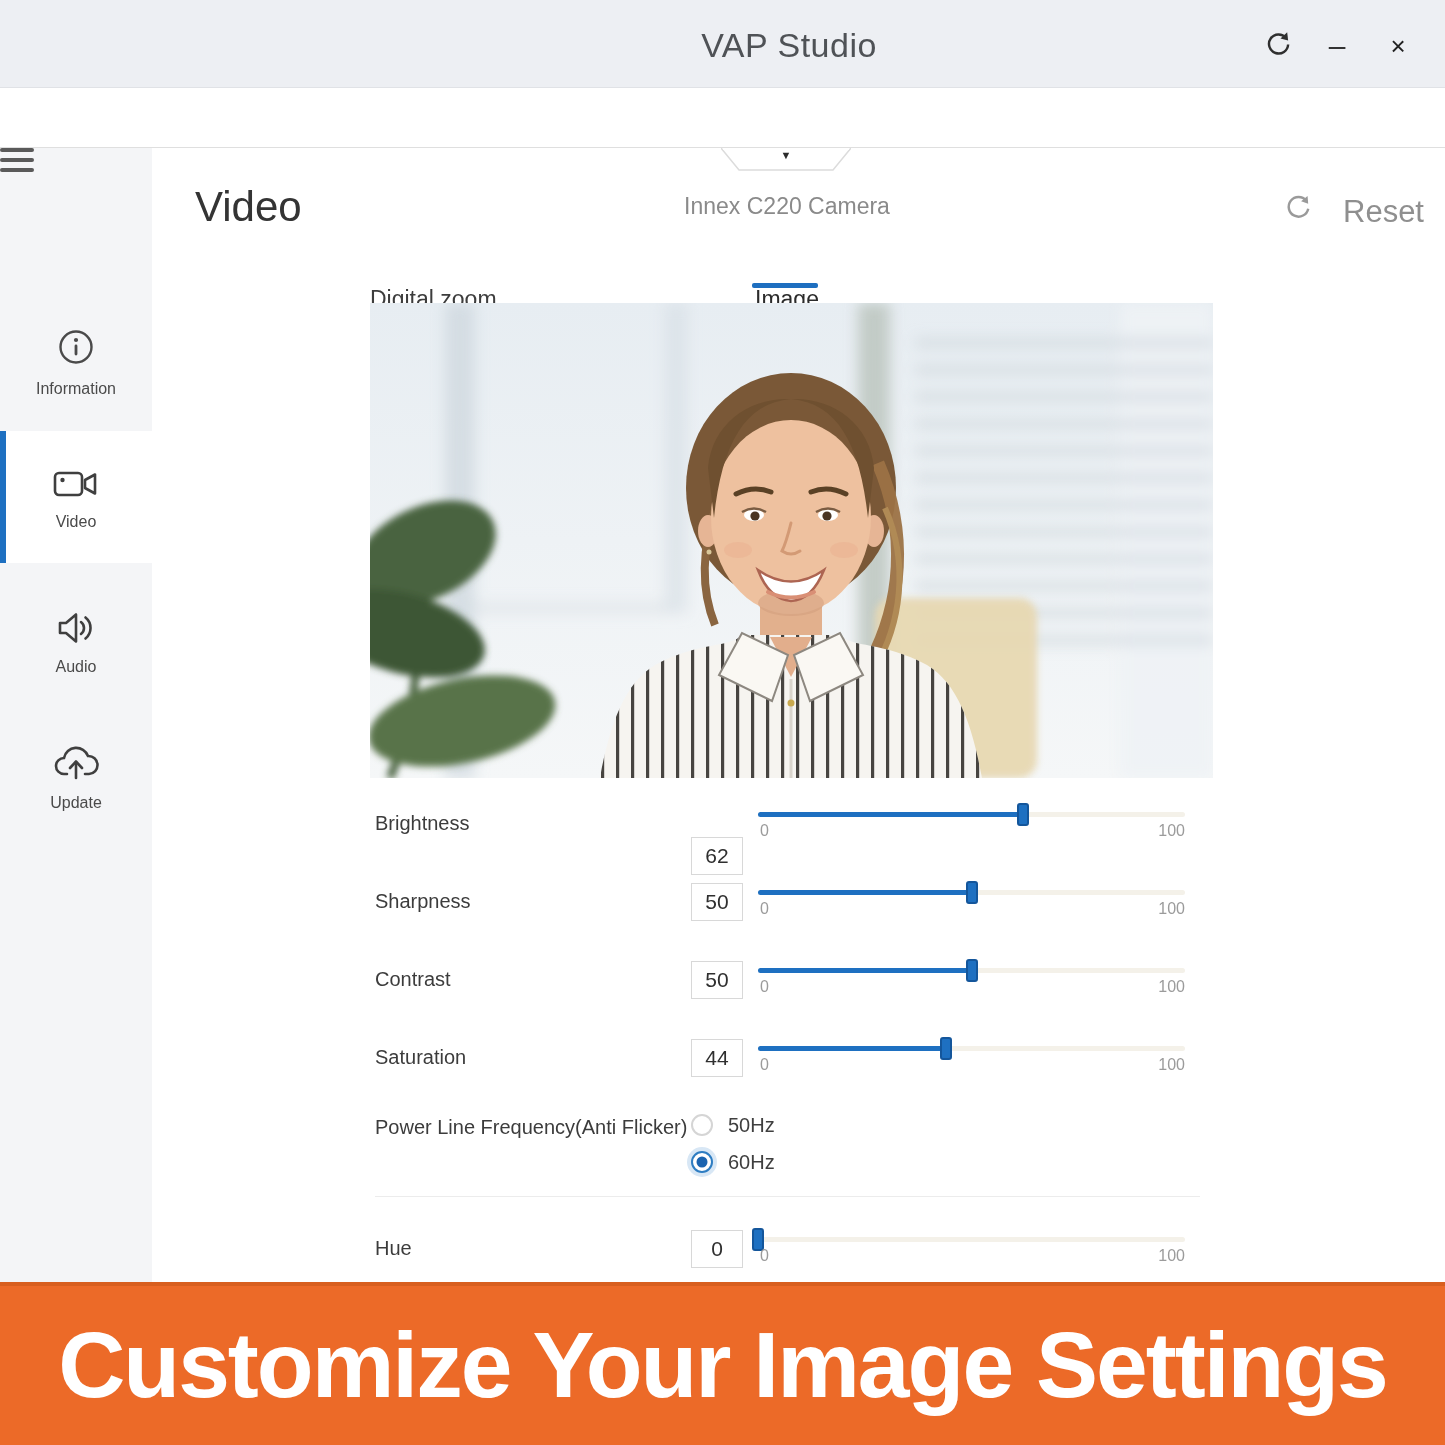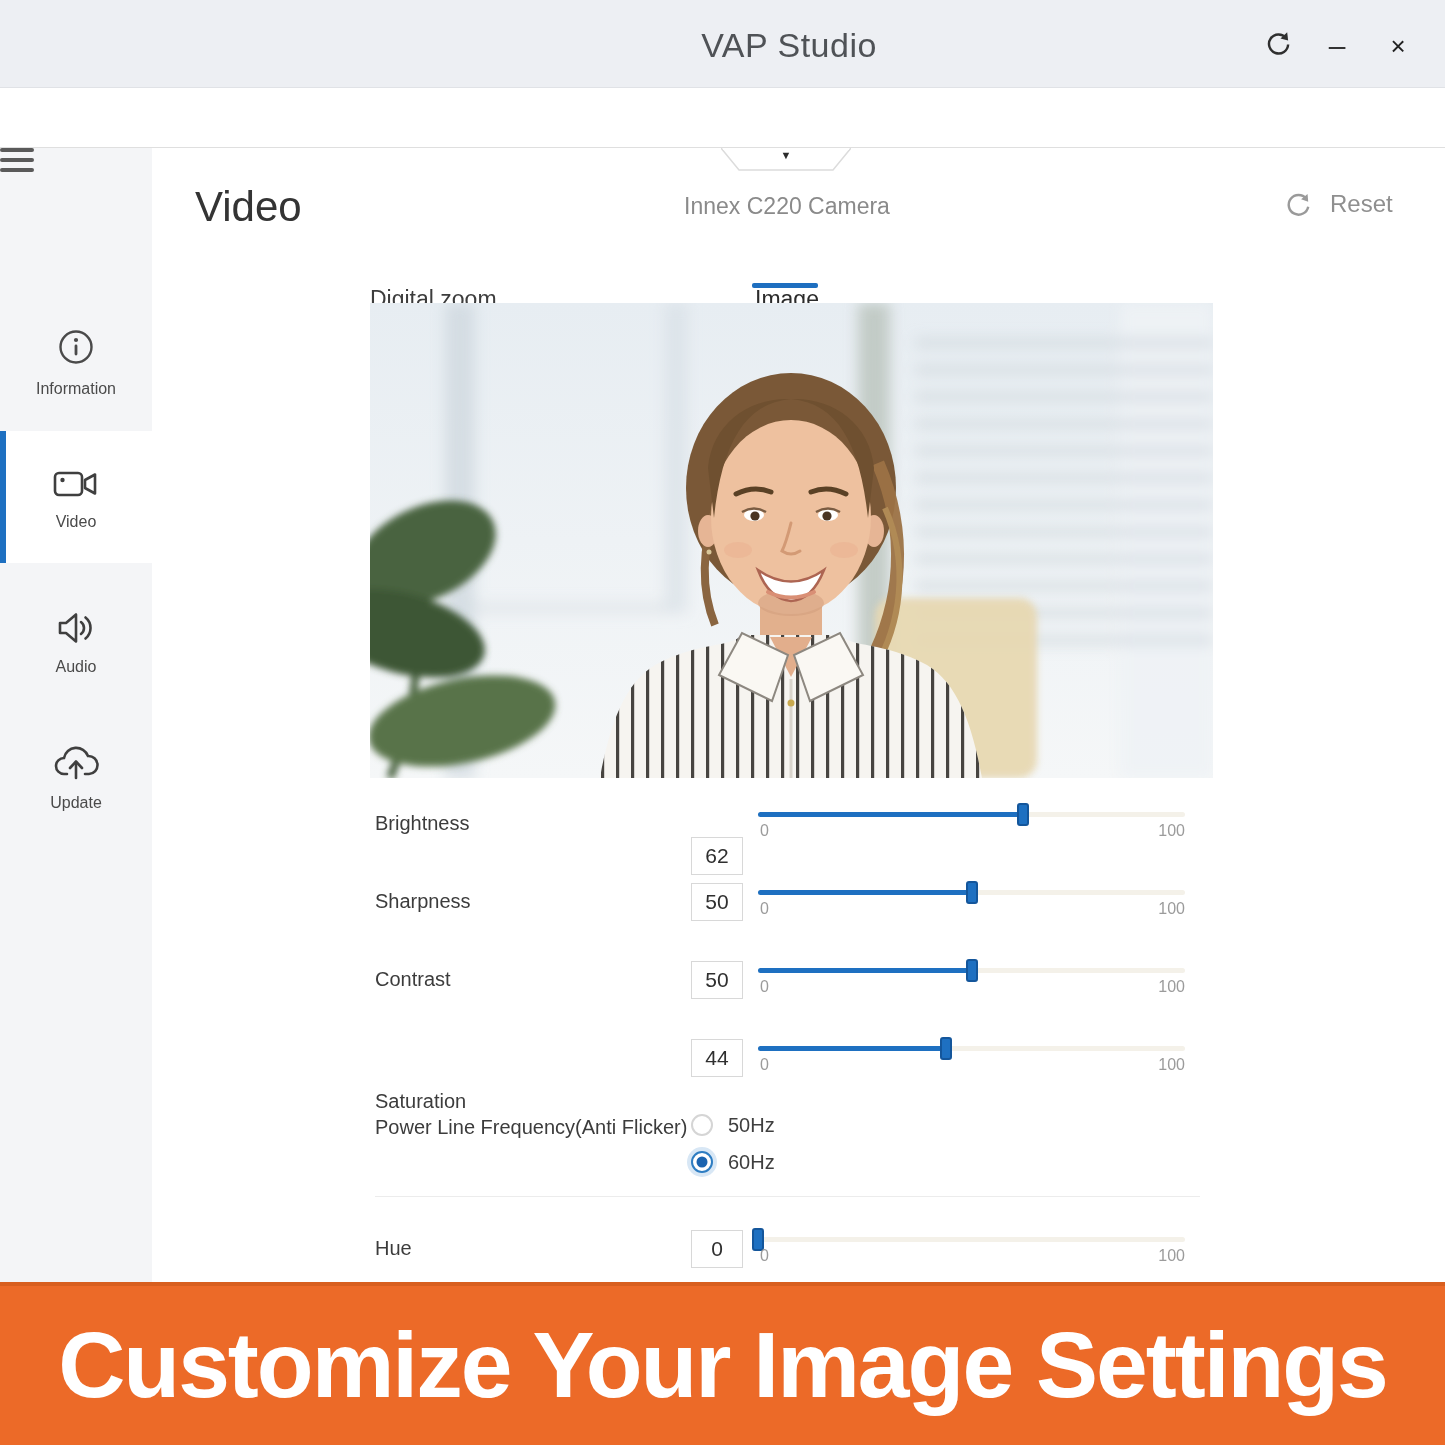--- a/index.html
+++ b/index.html
@@ -30,21 +30,21 @@
   .item-info { top:178px; height:90px; }
   .item-video { top:283px; height:132px; background:#ffffff; padding-top:38px; }
   .item-video .activebar { position:absolute; left:0; top:0; width:6px; height:132px; background:#1e70c1; }
   .item-audio { top:462px; height:90px; }
   .item-update { top:598px; height:90px; }
   .hamburger { left:56px; top:1236px; width:34px; height:24px; cursor:pointer; }
   .hamburger div { height:4px; background:#5a5a5a; border-radius:2px; margin-bottom:6px; }
 
   
   .page-title { left:195px; top:183px; font-size:42px; color:#343434; }
-  .reset-btn { left:1283px; top:190px; width:140px; height:40px; display:flex; align-items:flex-start; gap:17px; color:#8f8f8f; font-size:24px; cursor:pointer; }
+  .reset-btn { left:1283px; top:190px; width:140px; height:40px; display:flex; align-items:flex-end; gap:30px; color:#8f8f8f; font-size:31px; cursor:pointer; }
   .tab { top:238px; font-size:23px; color:#3d3d3d; cursor:pointer;margin-top:48px; }
   .tab-digital { left:370px; }
   .tab-image { left:755px; color:#2b2b2b;text-align:right; }
   .tab-underline { left:752px; top:283px; width:66px; height:5px; background:#1e6fc0; border-radius:2px; }
 
   
   .preview { left:370px; top:303px; width:843px; height:475px; overflow:hidden; background:#e9eef2; }
 
   
   .row-label { left:375px; font-size:20px; color:#3c3c3c; }
@@ -52,21 +52,21 @@
   .slider { left:758px; width:427px; height:5px; cursor:pointer; }
   .slider .track { position:absolute; left:0; top:0; width:100%; height:5px; background:#f4f1e9; border-radius:3px; }
   .slider .fill { position:absolute; left:0; top:0; height:5px; width:var(--pct,0%); background:#1e70c1; border-radius:3px; }
   .slider .handle { position:absolute; left:var(--pct,0%); top:-9px; transform:translateX(-50%); width:12px; height:23px; background:#1e70c1; border:2px solid #14569b; border-radius:3px; cursor:grab; }
   .slider .min { position:absolute; left:2px; top:10px; font-size:16px; color:#9b9b9b; }
   .slider .max { position:absolute; right:0; top:10px; font-size:16px; color:#9b9b9b; }
 
   .lt1 { top:812px; } .lb1 { top:805px;margin-top:32px; } .ls1 { top:812px; }
   .lt2 { top:890px; } .lb2 { top:883px; } .ls2 { top:890px; }
   .lt3 { top:968px; } .lb3 { top:961px; } .ls3 { top:968px; }
-  .lt4 { top:1046px;margin-top:44px; } .lb4 { top:1039px; } .ls4 { top:1046px; }
+  .lt4 { top:1046px; } .lb4 { top:1039px; } .ls4 { top:1046px; }
   .lt5 { top:1237px; } .lb5 { top:1230px; } .ls5 { top:1237px; }
 
   .plf-label { top:1116px; }
   .radio-row { left:691px; height:24px; display:flex; gap:15px; cursor:pointer; }
   .rr1 { top:1114px; } .rr2 { top:1151px; }
   .radio { width:22px; height:22px; border-radius:50%; background:#fff; border:2px solid #d5d5d5; position:relative; }
   .radio.selected { border:2px solid #2e7dc2; box-shadow:0 0 0 4px #d8e7f5; }
   .radio .dot { position:absolute; left:50%; top:50%; transform:translate(-50%,-50%); width:11px; height:11px; border-radius:50%; background:#1b64b0; }
   .radio-label { font-size:20px; color:#3f3f3f; }
   .divider { left:375px; top:1196px; width:825px; height:1px; background:#ececec; }

